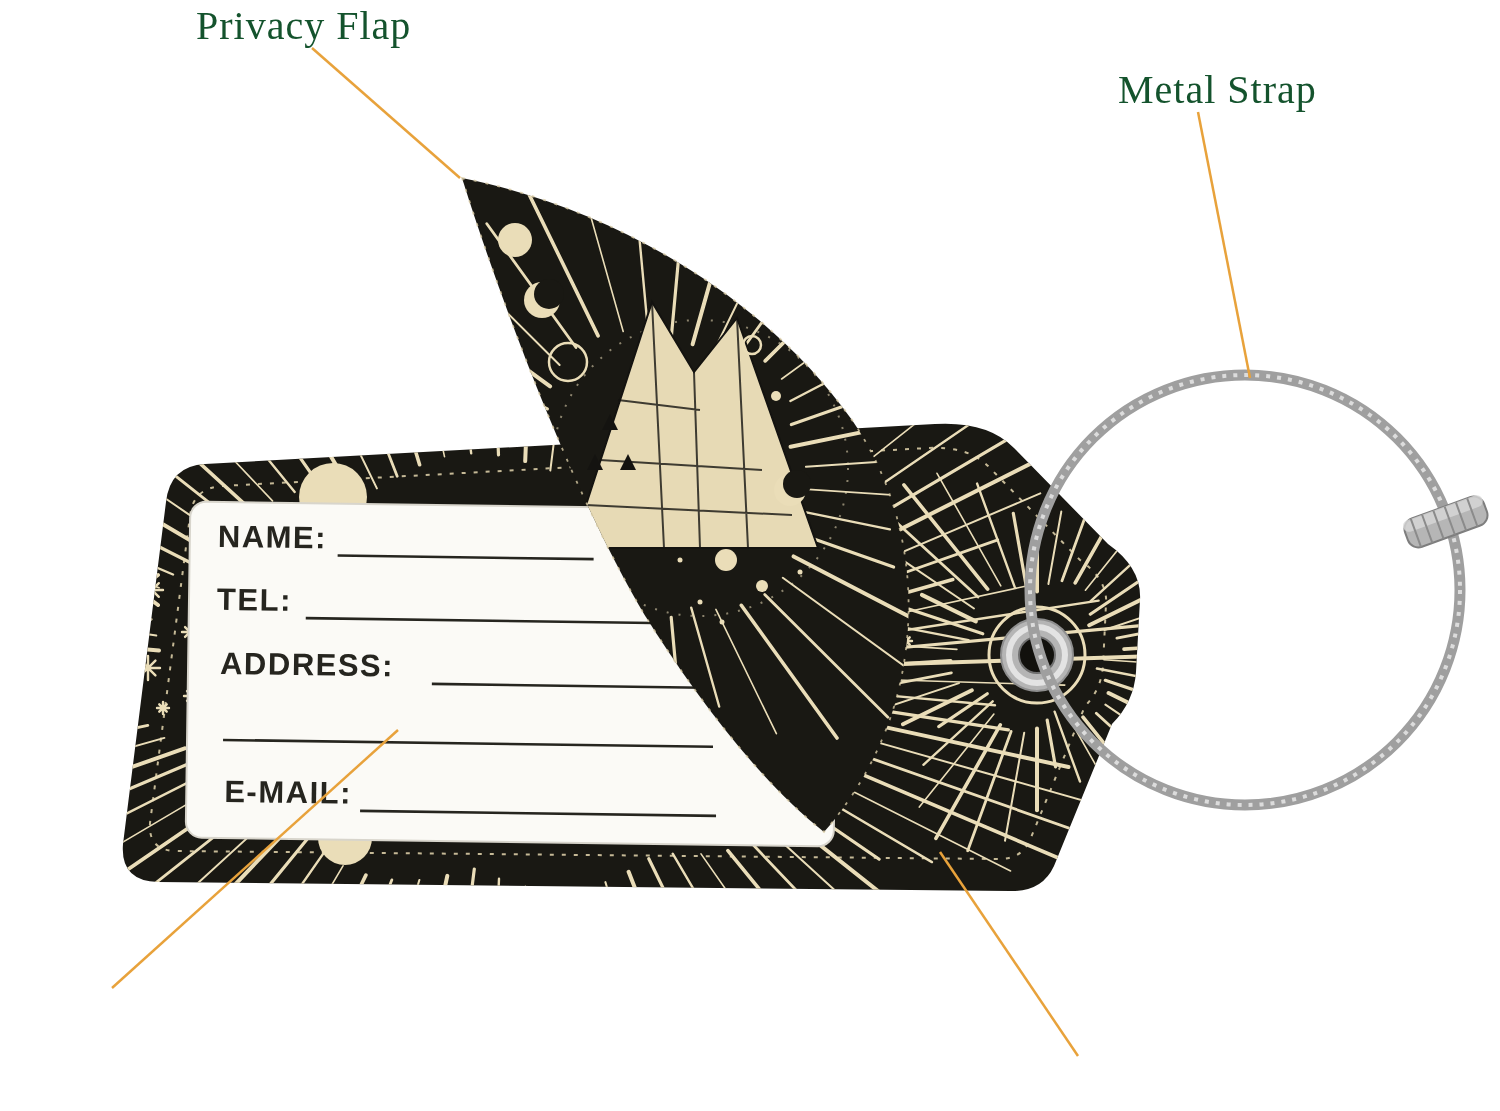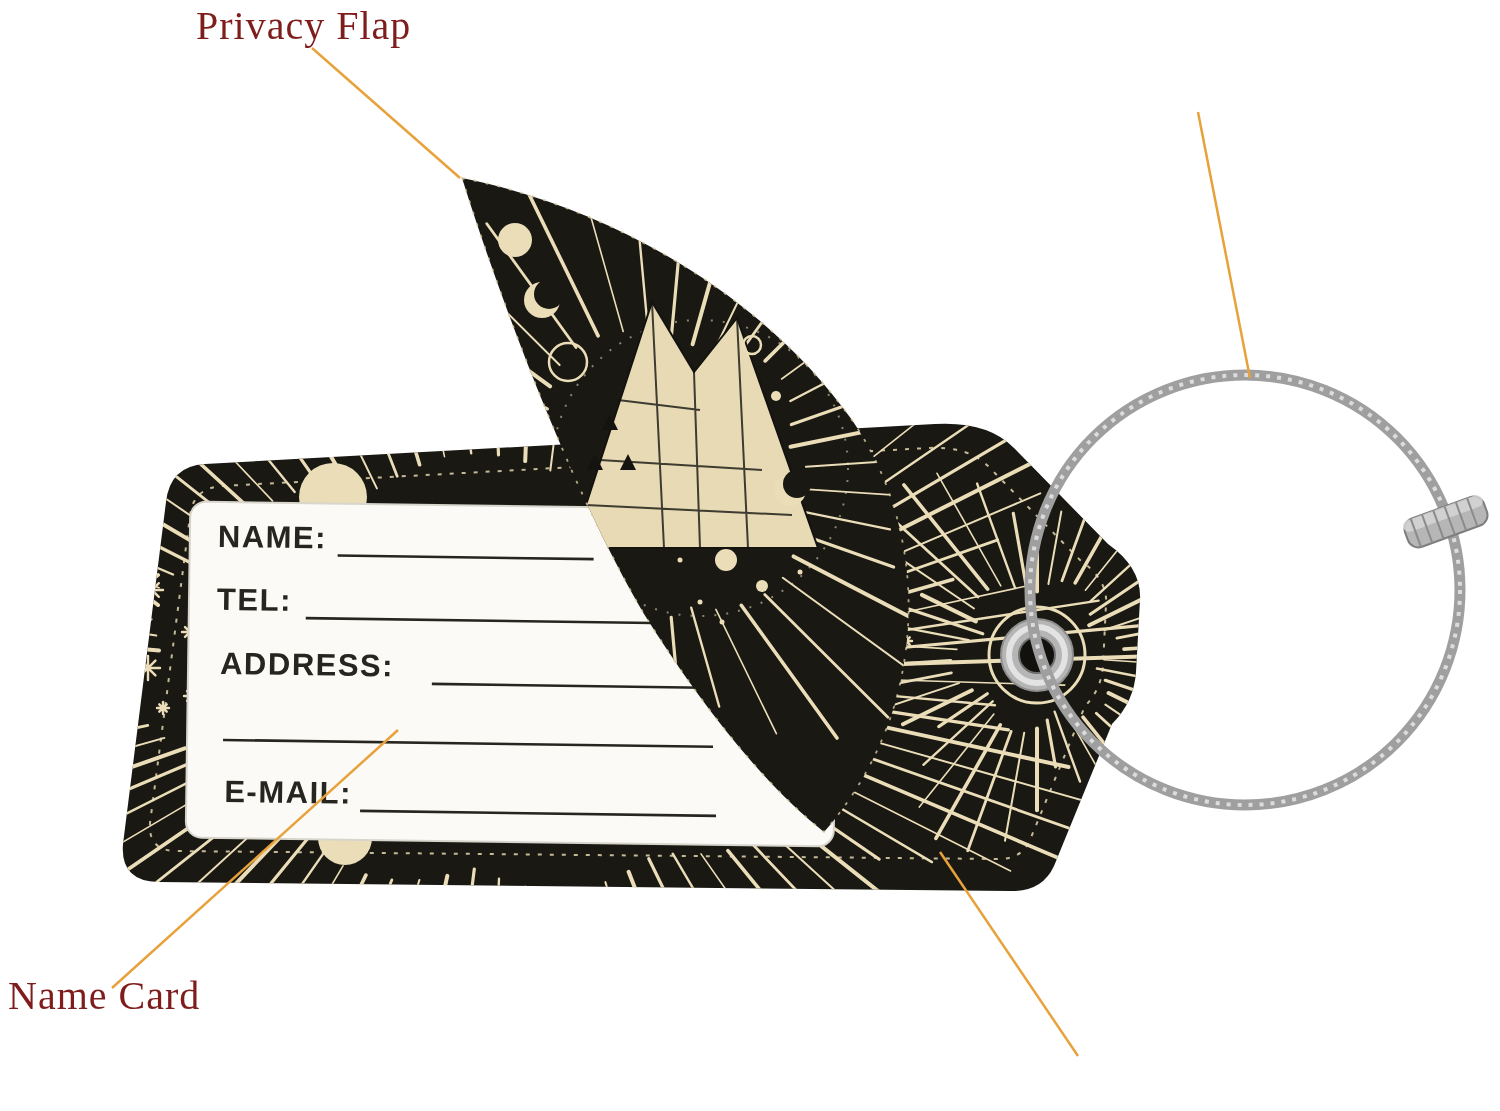--- a/index.html
+++ b/index.html
@@ -2,21 +2,21 @@
 <html><head>
 <meta charset="utf-8">
 <style>
   html,body{margin:0;padding:0;background:#ffffff;}
   .stage{
     position:relative;width:1500px;height:1111px;background:#ffffff;overflow:hidden;
     font-family:"Liberation Serif", serif;
   }
   .stage svg{position:absolute;left:0;top:0;}
   .callout{
-    position:absolute;font-size:40px;color:#7f1d1d;letter-spacing:1px;
+    position:absolute;font-size:40px;color:#14532d;letter-spacing:1px;
     white-space:nowrap;font-family:"Liberation Serif", serif;
   }
   .cardlabel{
     font-family:"Liberation Sans", sans-serif;
     font-weight:700;font-size:31px;fill:#26251f;letter-spacing:1.5px;
   }
 </style>
 </head>
 <body>
 
@@ -301,14 +301,14 @@
 
     <g stroke="#E8A23B" stroke-width="2.5">
       <line x1="312" y1="48" x2="460" y2="178"></line>
       <line x1="1198" y1="112" x2="1250" y2="378"></line>
       <line x1="112" y1="988" x2="398" y2="730"></line>
       <line x1="1078" y1="1056" x2="940" y2="852"></line>
     </g>
   </svg>
 
   <div class="callout" style="left:196px;top:2px">Privacy Flap</div>
-  <div class="callout" style="left:8px;top:972px">Name Card</div>
+  <div class="callout" style="left:1118px;top:66px">Metal Strap</div>
 </div>
 
 </body></html>

